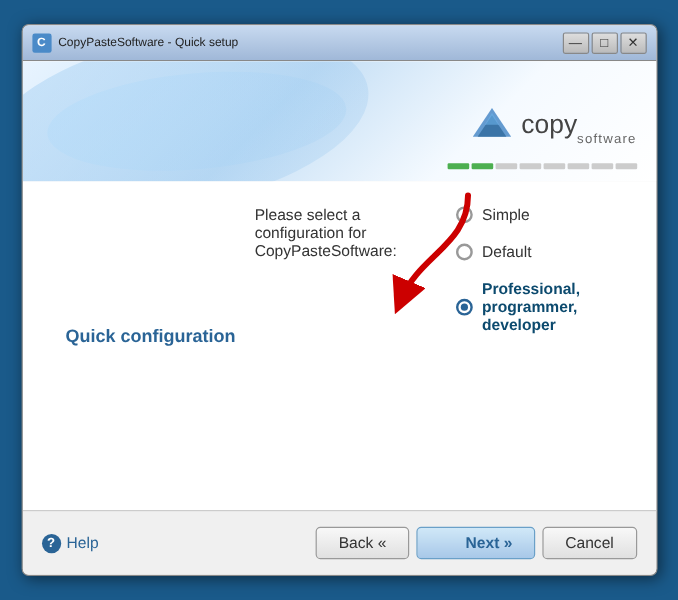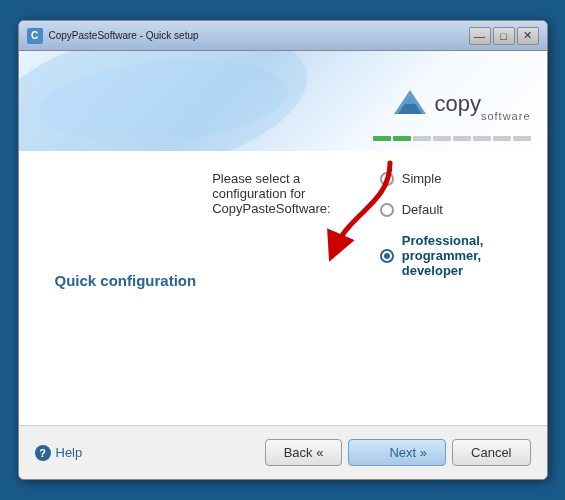--- a/index.html
+++ b/index.html
@@ -285,21 +285,21 @@
       cursor: pointer;
       background: linear-gradient(to bottom, #f8f8f8, #e0e0e0);
       color: #333;
       min-width: 70px;
     }
 
     .btn.primary {
       background: linear-gradient(to bottom, #d0e8f8, #a8c8e8);
       border-color: #6aa0c8;
       color: #2a6496;
-      font-weight: normal;
+      font-weight: bold;
       padding-left: 40px;
     }
   </style>
 </head>
 <body>
 
 <div class="window">
 
   <div class="title-bar">
     <div class="title-bar-icon">

